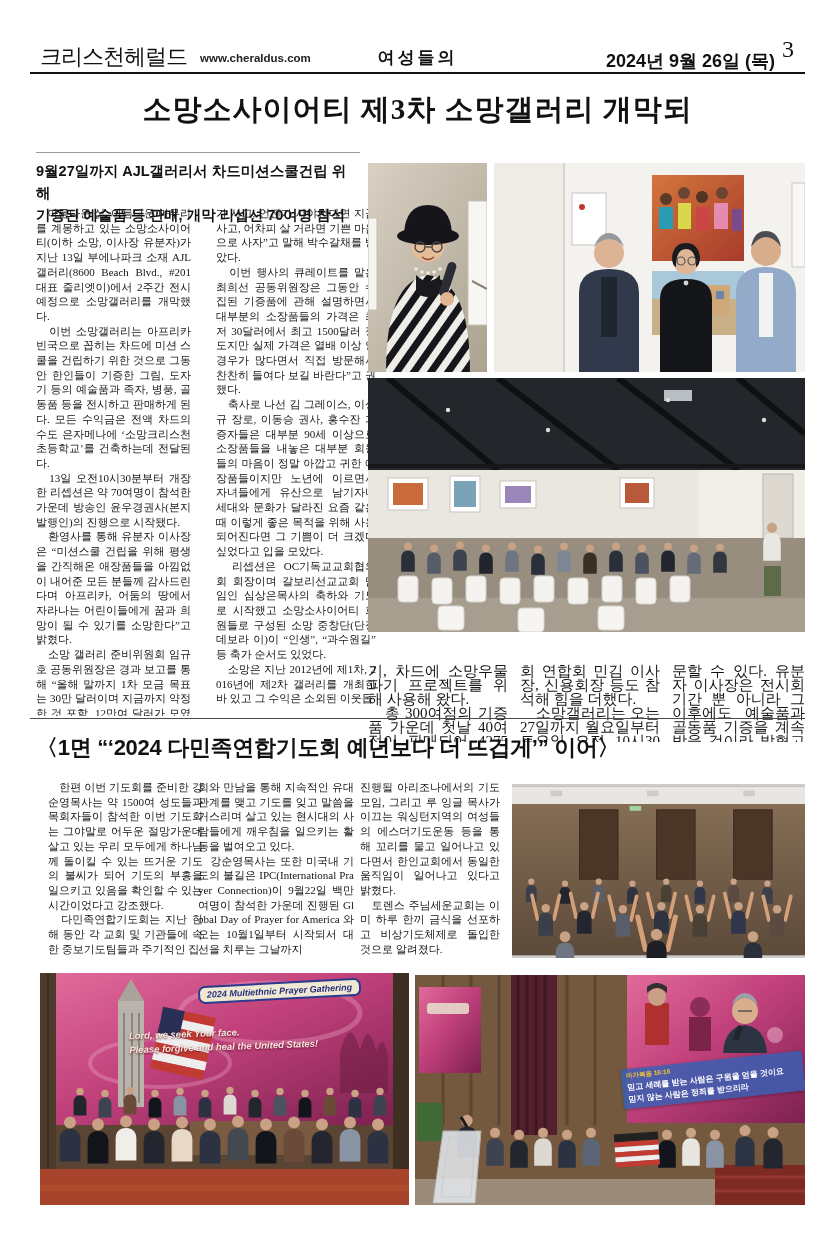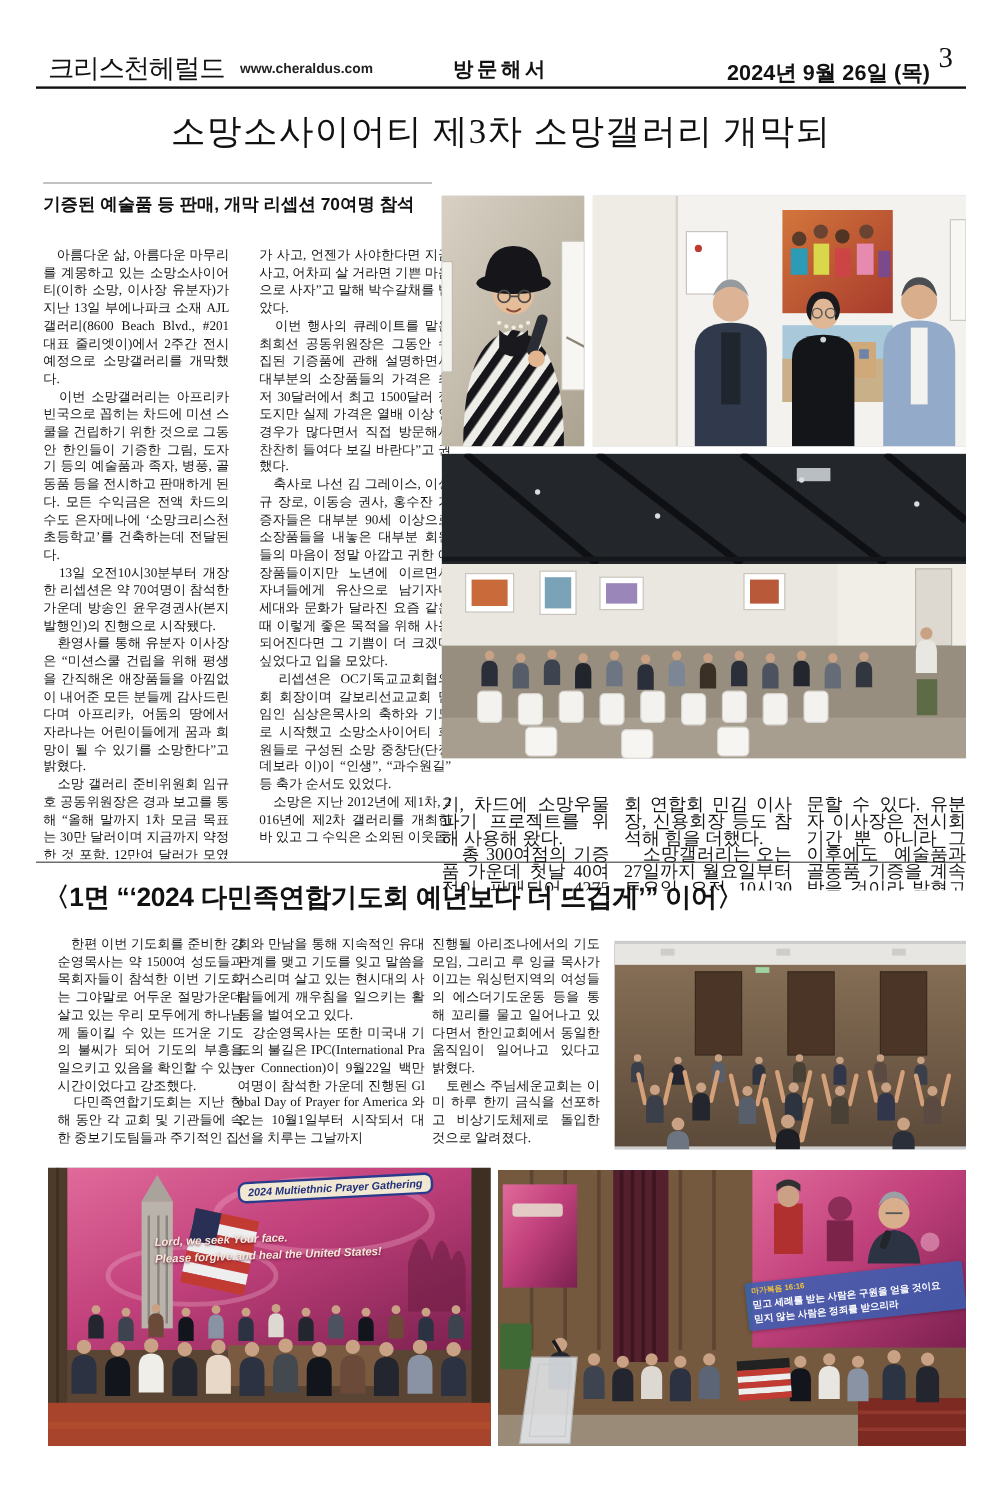--- a/index.html
+++ b/index.html
@@ -7,21 +7,21 @@
         font-family:"Liberation Sans",sans-serif;color:#111;overflow:hidden;}
   .abs{position:absolute;}
   
   .logo{left:40px;top:42px;font-size:22px;font-weight:normal;letter-spacing:-1px;}
   .website{left:200px;top:52px;font-size:11.5px;font-weight:bold;color:#222;}
   .section{left:30px;top:46px;width:775px;text-align:center;font-size:17px;font-weight:bold;letter-spacing:3px;}
   .issuedate{left:560px;top:49px;width:215px;text-align:right;font-size:18px;font-weight:bold;}
   .pagenum{left:782px;top:36px;font-size:24px;font-family:"Liberation Serif",serif;}
   .mastrule{left:30px;top:72px;width:775px;height:2px;background:#111;}
   
-  .headline1{left:30px;top:90px;width:775px;text-align:center;font-size:29px;font-weight:400;
+  .headline1{left:30px;top:90px;width:775px;text-align:center;font-size:29px;font-weight:700;
              font-family:"Liberation Serif","DejaVu Serif",serif;letter-spacing:1px;}
   .subhead{left:36px;top:152px;width:324px;border-top:1px solid #9a9a9a;padding-top:8px;
            font-size:14.5px;font-weight:bold;line-height:1.5;}
   .col{font-size:11px;line-height:14.7px;text-align:justify;word-break:break-all;
        white-space:pre-line;font-family:"Liberation Serif","DejaVu Serif",serif;color:#141414;overflow:hidden;}
   .a1c1{left:36px;top:206px;width:155px;height:510px;}
   .a1c2{left:216px;top:206px;width:160px;height:510px;}
   .mini{font-size:15px;line-height:14px;margin-top:24px;}
   .a1c3{left:368px;top:640px;width:140px;height:78px;}
   .a1c4{left:520px;top:640px;width:140px;height:78px;}
@@ -89,29 +89,30 @@
         <stop offset="1" stop-color="#a83b2c"></stop>
     </linearGradient>
   </defs>
 </svg>
 
 <div class="page">
 
   <header>
     <div class="abs logo">크리스천헤럴드</div>
     <div class="abs website">www.cheraldus.com</div>
-    <div class="abs section">방문해서</div>
+    <div class="abs section">여성들의</div>
     <div class="abs issuedate">2024년 9월 26일 (목)</div>
     <div class="abs pagenum">3</div>
     <div class="abs mastrule"></div>
   </header>
 
   <section>
     <h1 class="abs headline1" style="margin:0">소망소사이어티 제3차 소망갤러리 개막되</h1>
     <div class="abs subhead">
+      <div>9월27일까지 AJL갤러리서 차드미션스쿨건립 위해</div>
       <div>기증된 예술품 등 판매, 개막 리셉션 70여명 참석</div>
     </div>
     <div class="abs col a1c1">　아름다운 삶, 아름다운 마무리를 계몽하고 있는 소망소사이어티(이하 소망, 이사장 유분자)가 지난 13일 부에나파크 소재 AJL갤러리(8600 Beach Blvd., #201 대표 줄리엣이)에서 2주간 전시 예정으로 소망갤러리를 개막했다.
 　이번 소망갤러리는 아프리카 빈국으로 꼽히는 차드에 미션 스쿨을 건립하기 위한 것으로 그동안 한인들이 기증한 그림, 도자기 등의 예술품과 족자, 병풍, 골동품 등을 전시하고 판매하게 된다. 모든 수익금은 전액 차드의 수도 은자메나에 ‘소망크리스천초등학교’를 건축하는데 전달된다.
 　13일 오전10시30분부터 개장한 리셉션은 약 70여명이 참석한 가운데 방송인 윤우경권사(본지 발행인)의 진행으로 시작됐다.
 　환영사를 통해 유분자 이사장은 “미션스쿨 건립을 위해 평생을 간직해온 애장품들을 아낌없이 내어준 모든 분들께 감사드린다며 아프리카, 어둠의 땅에서 자라나는 어린이들에게 꿈과 희망이 될 수 있기를 소망한다”고 밝혔다.
 　소망 갤러리 준비위원회 임규호 공동위원장은 경과 보고를 통해 “올해 말까지 1차 모금 목표는 30만 달러이며 지금까지 약정한 것 포함, 12만여 달러가 모였다”면서 “누군가 사야 한다면 내</div>
     <div class="abs col a1c2">가 사고, 언젠가 사야한다면 지금 사고, 어차피 살 거라면 기쁜 마음으로 사자”고 말해 박수갈채를 받았다.
 　이번 행사의 큐레이트를 맡은 최희선 공동위원장은 그동안 수집된 기증품에 관해 설명하면서 대부분의 소장품들의 가격은 최저 30달러에서 최고 1500달러 정도지만 실제 가격은 열배 이상 인 경우가 많다면서 직접 방문해서 찬찬히 들여다 보길 바란다”고 권했다.
 　축사로 나선 김 그레이스, 이성규 장로, 이동승 권사, 홍수잔 기증자들은 대부분 90세 이상으로 소장품들을 내놓은 대부분 회원들의 마음이 정말 아깝고 귀한 애장품들이지만 노년에 이르면서 자녀들에게 유산으로 남기자니 세대와 문화가 달라진 요즘 같은 때 이렇게 좋은 목적을 위해 사용되어진다면 그 기쁨이 더 크겠다 싶었다고 입을 모았다.

